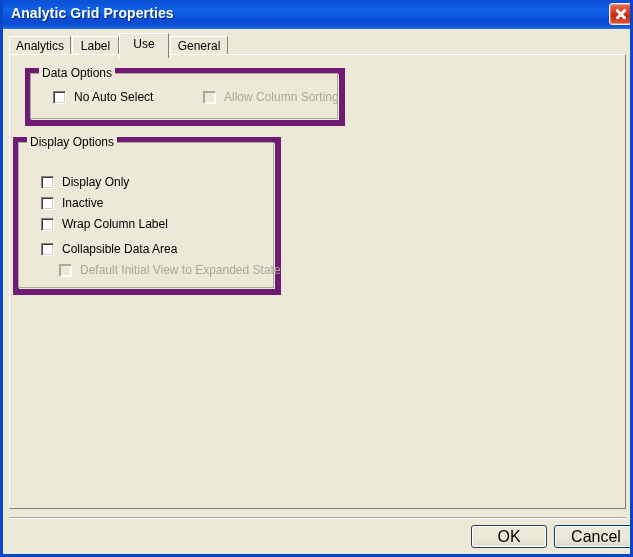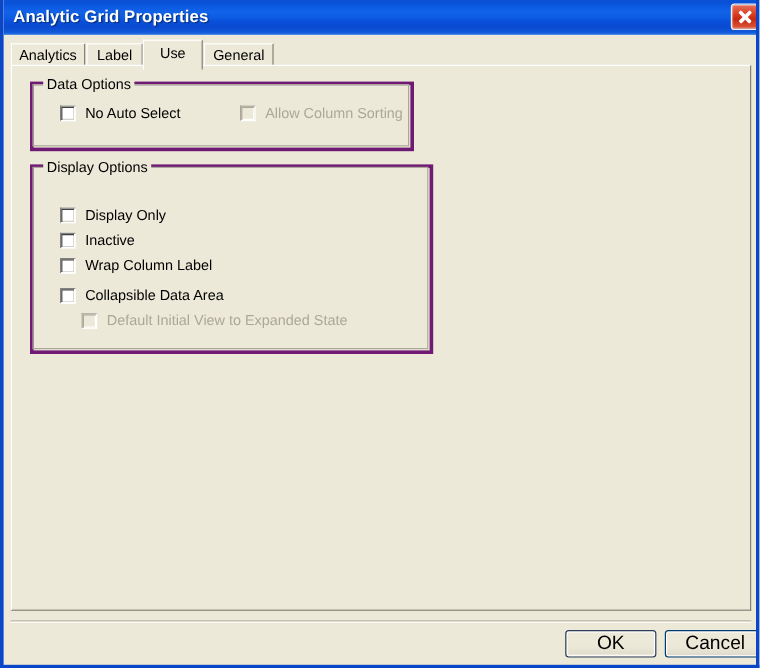--- a/index.html
+++ b/index.html
@@ -125,21 +125,21 @@
     border: 1px solid #ffffff;
     border-right-color: #848278;
     border-bottom-color: #848278;
     box-sizing: border-box;
   }
 
   
   .groupbox {
     position: absolute;
     box-sizing: border-box;
-    border: 3px solid #701a75;
+    border: 6px solid #701a75;
     background: transparent;
   }
   .groupbox .gb-inner {
     position: absolute;
     left: -1px; top: -1px; right: 1px; bottom: 1px;
     border: 1px solid #aca899;
     box-sizing: border-box;
     pointer-events: none;
   }
   .gb-label {
@@ -248,21 +248,21 @@
         <span class="cb-label">No Auto Select</span>
       </div>
 
       <div class="checkrow disabled" style="left:172px;top:17px;text-align:right;">
         <span class="cbox"></span>
         <span class="cb-label">Allow Column Sorting</span>
       </div>
 
     </div>
 
-    <div class="groupbox" style="left:15px;top:82px;width:336px;height:158px;">
+    <div class="groupbox" style="left:3px;top:82px;width:268px;height:158px;">
       <div class="gb-inner"></div>
       <div class="gb-label">Display Options</div>
 
       <div class="checkrow" style="left:22px;top:33px;">
         <span class="cbox"></span>
         <span class="cb-label">Display Only</span>
       </div>
 
       <div class="checkrow" style="left:22px;top:54px;">
         <span class="cbox"></span>

